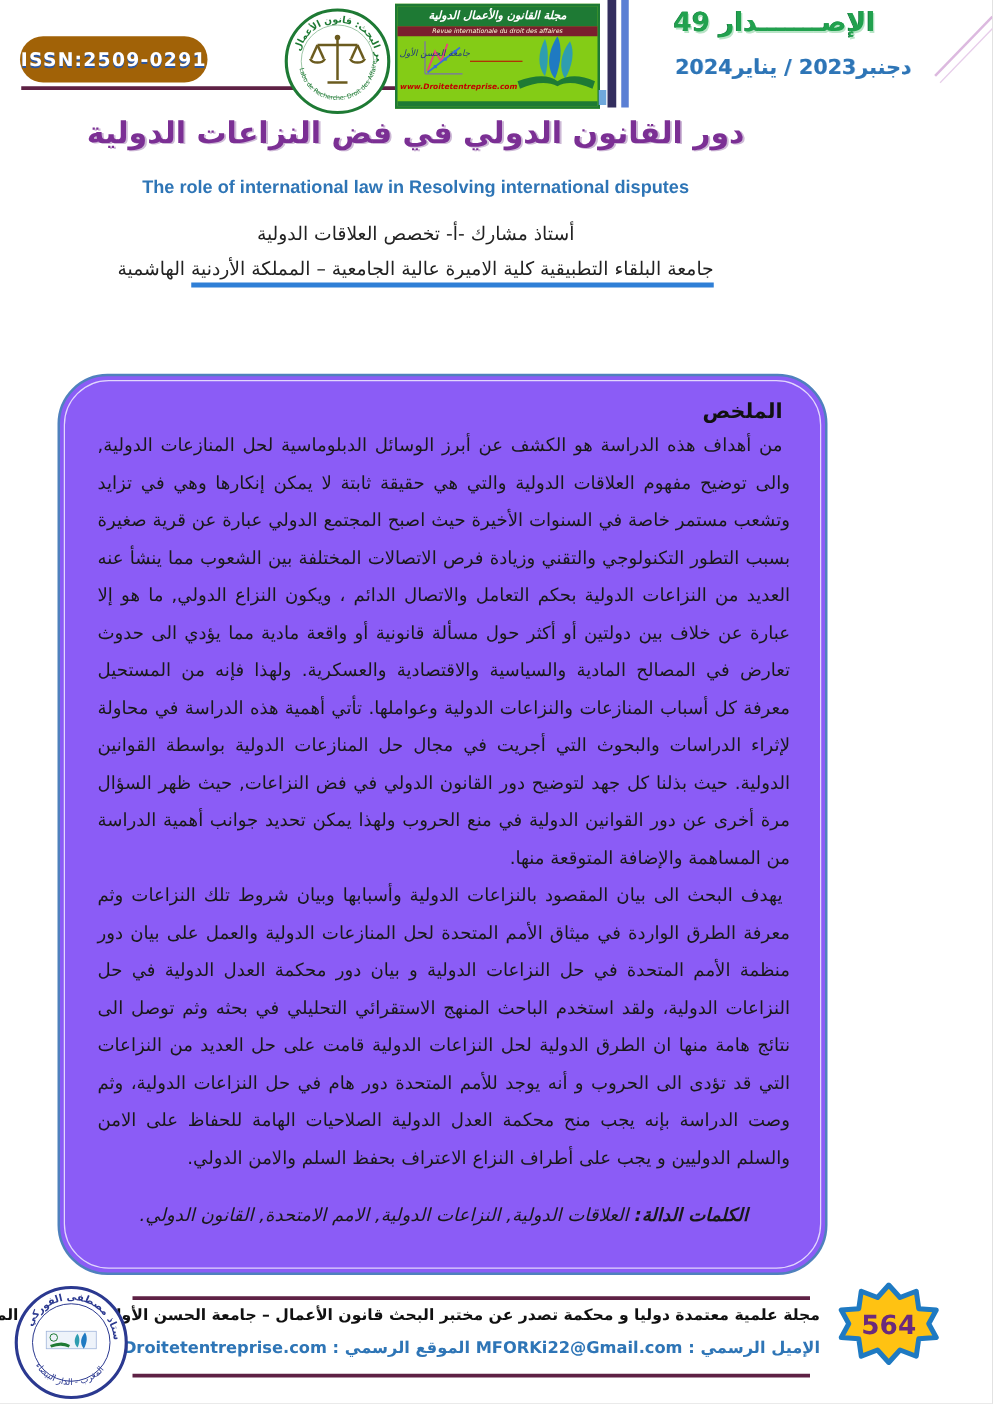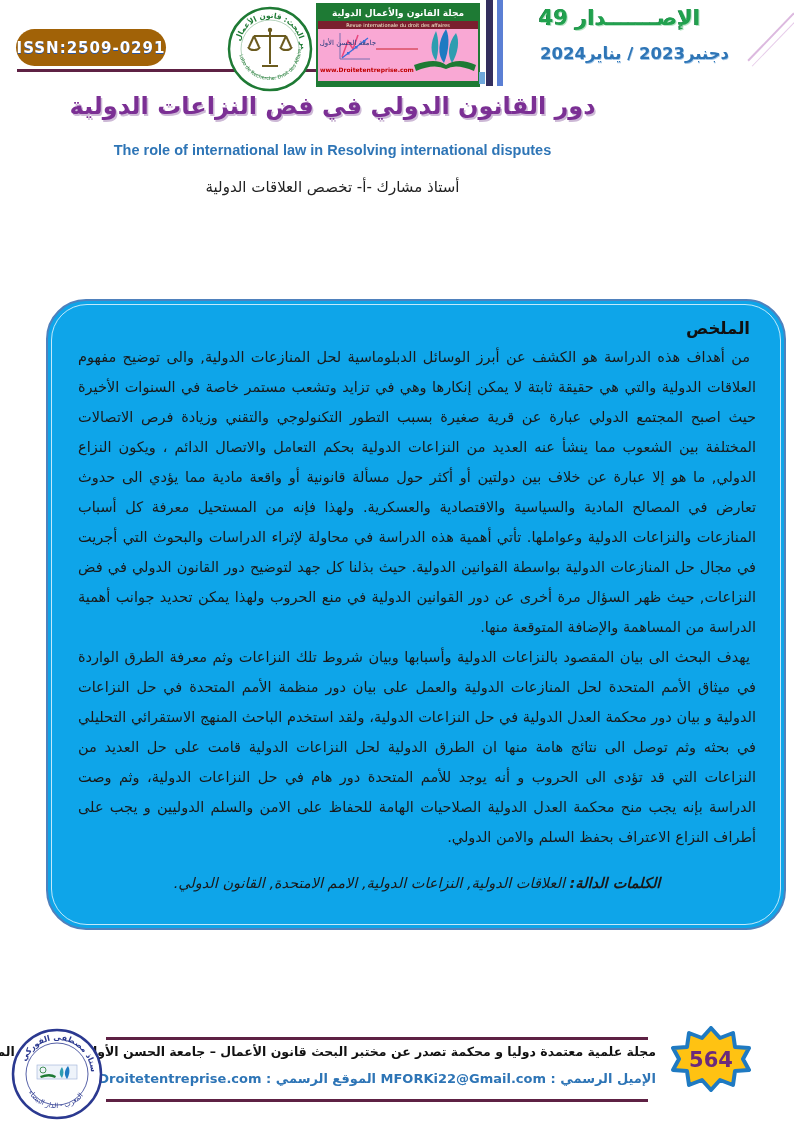--- a/index.html
+++ b/index.html
@@ -10,21 +10,21 @@
   }
   
   .issn-pill{
     position:absolute;left:16px;top:29px;width:150px;height:37px;
     background:#a16207;border-radius:19px;display:flex;align-items:center;justify-content:center;
     color:#ffffff;font-weight:bold;font-size:15px;letter-spacing:1px;
     text-shadow:0 1px 0 #2c56a0;
   }
   .header-rule{position:absolute;left:17px;top:69px;width:462px;height:3px;background:#5e2144;}
   .lab-logo{position:absolute;left:227px;top:6px;}
-  .journal-logo{position:absolute;left:316px;top:3px;width:164px;height:84px;background:#f9a8d4;border:2px solid #1e7a34;box-sizing:border-box;}
+  .journal-logo{position:absolute;left:316px;top:3px;width:164px;height:84px;background:#84cc16;border:2px solid #1e7a34;box-sizing:border-box;font-style:italic;}
   .jl-top{height:16px;background:#1e7a34;color:#fff;font-size:9px;font-weight:bold;text-align:center;line-height:16px;}
   .jl-sub{height:8px;background:#7a1f2e;color:#ffd;font-size:5px;text-align:center;line-height:8px;overflow:hidden;}
   .jl-body{position:relative;height:44px;}
   .jl-web{position:absolute;left:2px;bottom:0;color:#c00000;font-size:6px;font-weight:bold;}
   .jl-bottom{position:absolute;left:0;right:0;bottom:0;height:4px;background:#1e7a34;}
   .vbars{position:absolute;left:486px;top:0;height:86px;}
   .vbar1{position:absolute;left:0;top:0;width:7px;height:86px;background:#332e5e;}
   .vbar2{position:absolute;left:11px;top:0;width:6px;height:86px;background:#5b7fd4;}
   .vbar3{position:absolute;left:-7px;top:72px;width:6px;height:12px;background:#6fa8dc;}
   .issue-line{
@@ -48,22 +48,22 @@
     direction:rtl;color:#7b2f94;font-size:24px;font-weight:bold;margin:0 0 22px 0;
     text-shadow:1.5px 1.5px 0px #cdb9d6;
   }
   .title-en{color:#2e75b6;font-size:14.5px;font-weight:bold;margin:0 0 20px 0;font-family:"Liberation Sans",sans-serif;}
   .author{direction:rtl;color:#111;font-size:17px;font-weight:bold;margin:0 0 10px 0;}
   .aff1{direction:rtl;color:#222;font-size:15px;margin:0 0 10px 0;}
   .aff2{direction:rtl;color:#222;font-size:15px;margin:0;}
   .aff2 .u{border-bottom:4px solid #2f7fd6;padding-bottom:2px;}
   
   .abstract-box{
-    position:absolute;left:46px;top:299px;width:740px;min-height:470px;
-    background:#0ea5e9;border:2px solid #4f81bd;border-radius:40px;box-sizing:border-box;
+    position:absolute;left:46px;top:299px;width:616px;min-height:470px;
+    background:#8b5cf6;border:2px solid #4f81bd;border-radius:40px;box-sizing:border-box;
     padding:18px 28px 14px 30px;
   }
   .abstract-box::before{
     content:"";position:absolute;inset:3px;border:1px solid rgba(255,255,255,.75);
     border-radius:36px;pointer-events:none;
   }
   .abs-heading{direction:rtl;font-size:16.5px;font-weight:bold;color:#111;margin:0 6px 4px 0;}
   .abs-p{
     direction:rtl;text-align:justify;color:#191919;font-size:14.5px;line-height:30px;margin:0;
     text-indent:6px;
@@ -172,20 +172,21 @@
   <div class="date-line">دجنبر2023 / يناير2024</div>
   <div class="diag">
       <span class="d1"></span>
       <span class="d2"></span>
     </div>
 
   <div class="article-head">
     <div class="title-ar">دور القانون الدولي في فض النزاعات الدولية</div>
     <div class="title-en">The role of international law in Resolving international disputes</div>
     <div class="aff1">أستاذ مشارك -أ- تخصص العلاقات الدولية</div>
+    <div class="aff2"><span class="u">جامعة البلقاء التطبيقية كلية الاميرة عالية الجامعية – المملكة الأردنية</span><span> الهاشمية</span></div>
   </div>
 
   <div class="abstract-box">
     <div class="abs-heading">الملخص</div>
     <p class="abs-p">من أهداف هذه الدراسة هو الكشف عن أبرز الوسائل الدبلوماسية لحل المنازعات الدولية, والى توضيح مفهوم العلاقات الدولية والتي هي حقيقة ثابتة لا يمكن إنكارها وهي في تزايد وتشعب مستمر خاصة في السنوات الأخيرة حيث اصبح المجتمع الدولي عبارة عن قرية صغيرة بسبب التطور التكنولوجي والتقني وزيادة فرص الاتصالات المختلفة بين الشعوب مما ينشأ عنه العديد من النزاعات الدولية بحكم التعامل والاتصال الدائم ، ويكون النزاع الدولي, ما هو إلا عبارة عن خلاف بين دولتين أو أكثر حول مسألة قانونية أو واقعة مادية مما يؤدي الى حدوث تعارض في المصالح المادية والسياسية والاقتصادية والعسكرية. ولهذا فإنه من المستحيل معرفة كل أسباب المنازعات والنزاعات الدولية وعواملها. تأتي أهمية هذه الدراسة في محاولة لإثراء الدراسات والبحوث التي أجريت في مجال حل المنازعات الدولية بواسطة القوانين الدولية. حيث بذلنا كل جهد لتوضيح دور القانون الدولي في فض النزاعات, حيث ظهر السؤال مرة أخرى عن دور القوانين الدولية في منع الحروب ولهذا يمكن تحديد جوانب أهمية الدراسة من المساهمة والإضافة المتوقعة منها.</p>
     <p class="abs-p">يهدف البحث الى بيان المقصود بالنزاعات الدولية وأسبابها وبيان شروط تلك النزاعات وثم معرفة الطرق الواردة في ميثاق الأمم المتحدة لحل المنازعات الدولية والعمل على بيان دور منظمة الأمم المتحدة في حل النزاعات الدولية و بيان دور محكمة العدل الدولية في حل النزاعات الدولية، ولقد استخدم الباحث المنهج الاستقرائي التحليلي في بحثه وثم توصل الى نتائج هامة منها ان الطرق الدولية لحل النزاعات الدولية قامت على حل العديد من النزاعات التي قد تؤدى الى الحروب و أنه يوجد للأمم المتحدة دور هام في حل النزاعات الدولية، وثم وصت الدراسة بإنه يجب منح محكمة العدل الدولية الصلاحيات الهامة للحفاظ على الامن والسلم الدوليين و يجب على أطراف النزاع الاعتراف بحفظ السلم والامن الدولي.</p>
     <p class="abs-keywords"><span class="kw-label">الكلمات الدالة:</span><span> العلاقات الدولية, النزاعات الدولية, الامم الامتحدة, القانون الدولي.</span></p>
   </div>
 
   <div class="footer-rule fr-top"></div>

